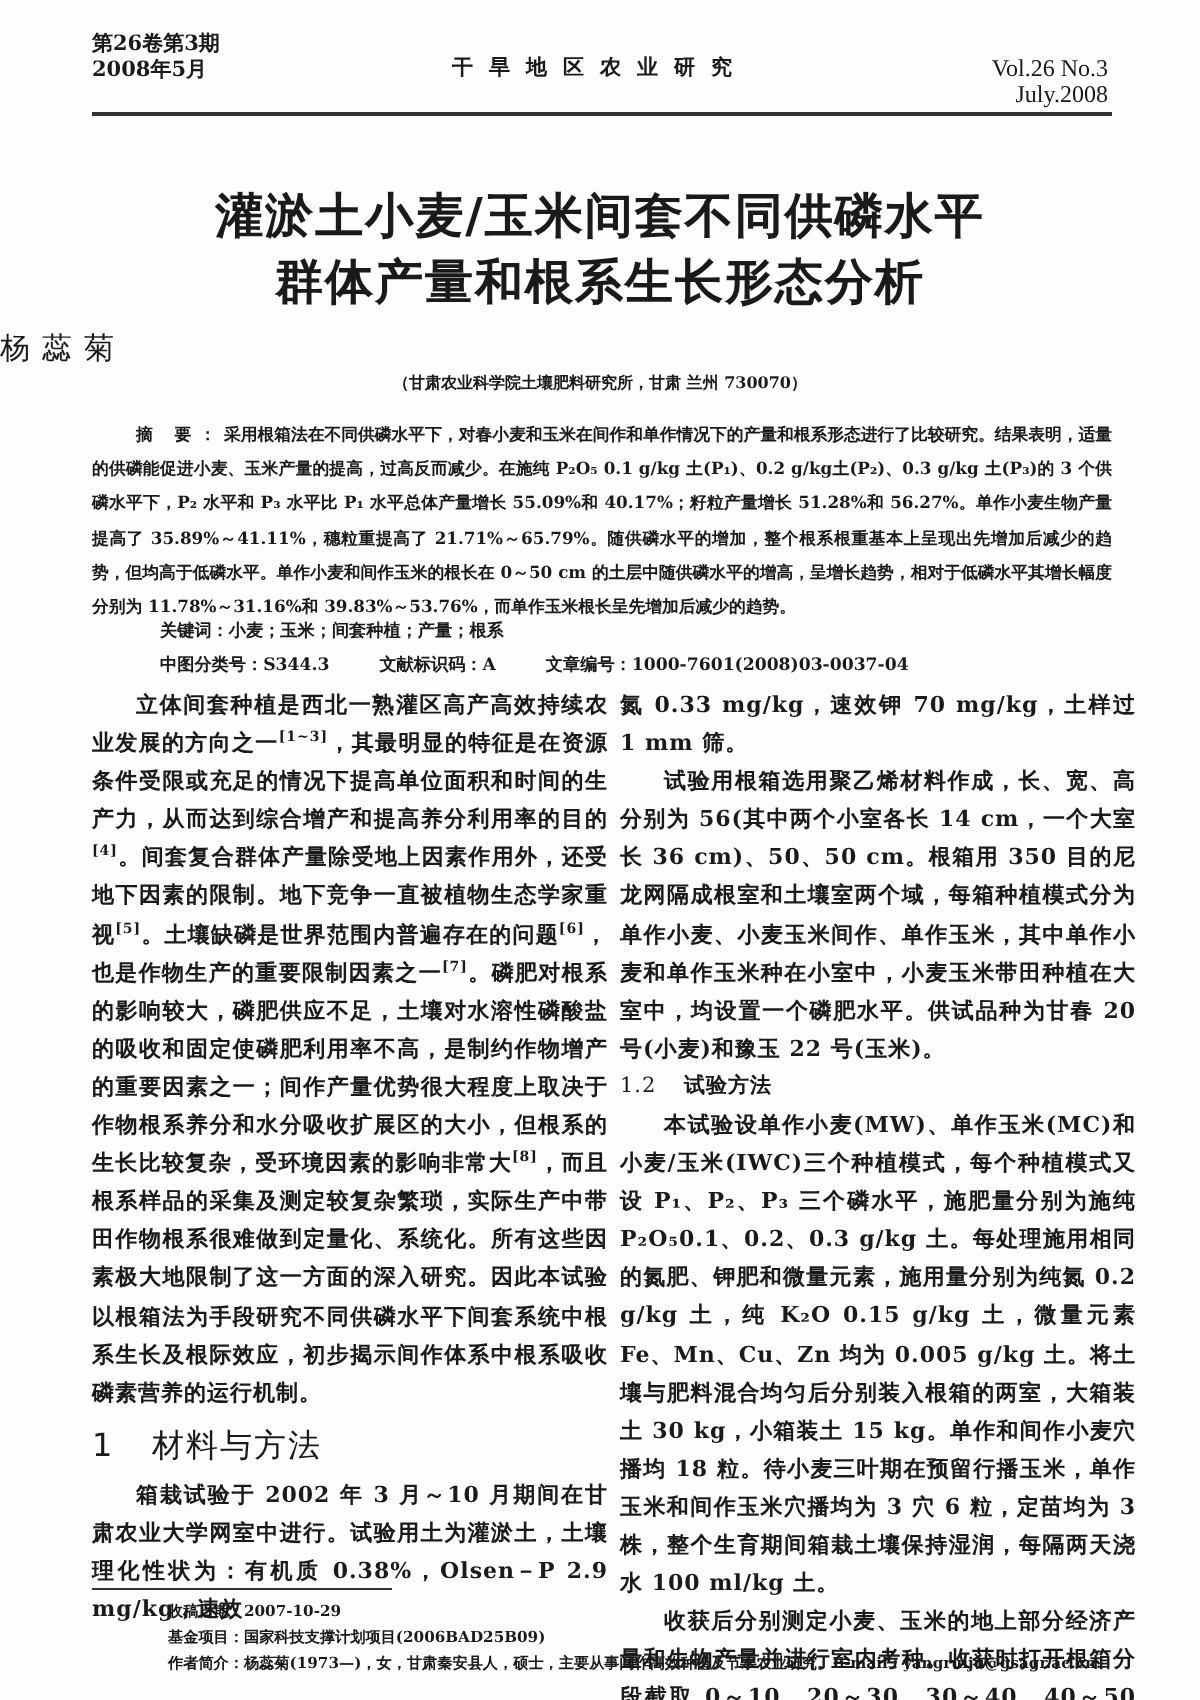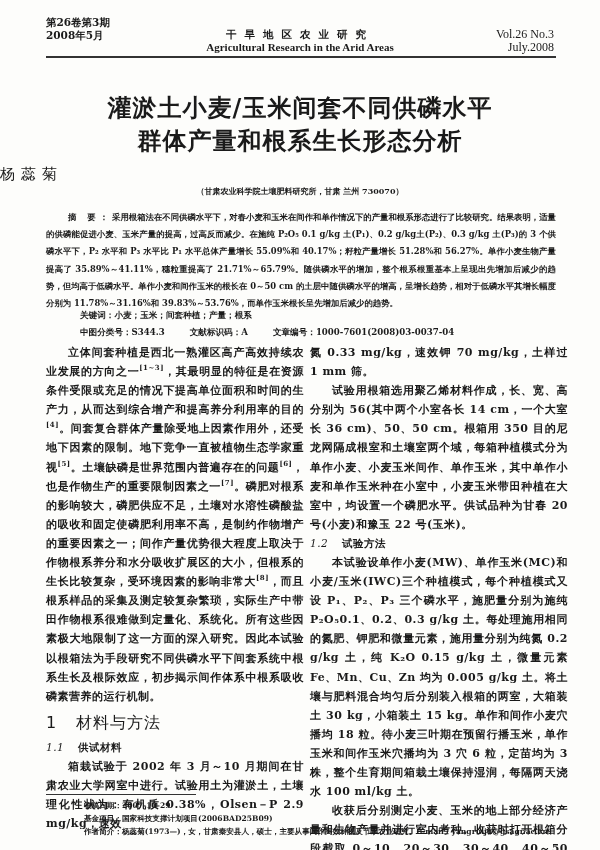--- a/index.html
+++ b/index.html
@@ -23,35 +23,34 @@
   .cls { left:80px; top:327px; font-size:8.6px; font-weight:bold; }
   .cls span.gap { display:inline-block; width:22px; }
   .col { font-size:11px; line-height:19.1px; text-align:justify; font-weight:bold; letter-spacing:0.5px; }
   .col-left { left:46px; width:258px; top:343px; }
   .col-right { left:310px; width:258px; top:343px; }
   .col p { margin:0; text-indent:2em; }
   .col p.noind { text-indent:0; }
   .sec1 { font-family:"DejaVu Sans", sans-serif; font-size:16px; font-weight:normal; line-height:26px; margin:4px 0 2px 0; letter-spacing:1px; }
   .sec1 .num { display:inline-block; width:30px; }
   .sec2 { font-size:10.5px; line-height:19px; font-weight:bold; }
-  .sec2 .num { display:inline-block; width:32px; font-weight:normal;font-style:italic; }
+  .sec2 .num { display:inline-block; width:32px; font-weight:normal; }
   sup { font-size:7px; line-height:0; }
   .foot-rule { left:46px; top:794px; width:150px; border-top:1px solid #333; }
   .footnotes { left:84px; top:799px; font-size:7.6px; line-height:13px; font-weight:bold; }
 </style>
 </head>
 <body>
 
 <div class="abs hdr-left">
   <div>第26卷第3期</div>
   <div>2008年5月</div>
 </div>
 <div class="abs hdr-center">
   <div class="cn">干旱地区农业研究</div>
-  <div class="en">Agricultural Research in the Arid Areas</div>
 </div>
 <div class="abs hdr-right">
   <div>Vol.26 No.3</div>
   <div>July.2008</div>
 </div>
 <div class="abs hdr-rule"></div>
 
 <div class="abs title">
   <div>灌淤土小麦/玉米间套不同供磷水平</div>
   <div>群体产量和根系生长形态分析</div>
@@ -67,21 +66,20 @@
 </div>
 <div class="abs cls">
   <span>中图分类号：</span><span>S344.3</span><span class="gap"></span>
   <span>文献标识码：</span><span>A</span><span class="gap"></span>
   <span>文章编号：</span><span>1000-7601(2008)03-0037-04</span>
 </div>
 
 <div class="abs col col-left">
   <p><span>立体间套种植是西北一熟灌区高产高效持续农业发展的方向之一</span><sup>[1~3]</sup><span>，其最明显的特征是在资源条件受限或充足的情况下提高单位面积和时间的生产力，从而达到综合增产和提高养分利用率的目的</span><sup>[4]</sup><span>。间套复合群体产量除受地上因素作用外，还受地下因素的限制。地下竞争一直被植物生态学家重视</span><sup>[5]</sup><span>。土壤缺磷是世界范围内普遍存在的问题</span><sup>[6]</sup><span>，也是作物生产的重要限制因素之一</span><sup>[7]</sup><span>。磷肥对根系的影响较大，磷肥供应不足，土壤对水溶性磷酸盐的吸收和固定使磷肥利用率不高，是制约作物增产的重要因素之一；间作产量优势很大程度上取决于作物根系养分和水分吸收扩展区的大小，但根系的生长比较复杂，受环境因素的影响非常大</span><sup>[8]</sup><span>，而且根系样品的采集及测定较复杂繁琐，实际生产中带田作物根系很难做到定量化、系统化。所有这些因素极大地限制了这一方面的深入研究。因此本试验以根箱法为手段研究不同供磷水平下间套系统中根系生长及根际效应，初步揭示间作体系中根系吸收磷素营养的运行机制。</span></p>
   <div class="sec1"><span class="num">1</span><span>材料与方法</span></div>
-  <div class="sec2"><span class="num">1.1</span><span>供试材料</span></div>
   <p>箱栽试验于 2002 年 3 月～10 月期间在甘肃农业大学网室中进行。试验用土为灌淤土，土壤理化性状为：有机质 0.38%，Olsen－P 2.9 mg/kg，速效</p>
 </div>
 
 <div class="abs col col-right">
   <p class="noind">氮 0.33 mg/kg，速效钾 70 mg/kg，土样过 1 mm 筛。</p>
   <p>试验用根箱选用聚乙烯材料作成，长、宽、高分别为 56(其中两个小室各长 14 cm，一个大室长 36 cm)、50、50 cm。根箱用 350 目的尼龙网隔成根室和土壤室两个域，每箱种植模式分为单作小麦、小麦玉米间作、单作玉米，其中单作小麦和单作玉米种在小室中，小麦玉米带田种植在大室中，均设置一个磷肥水平。供试品种为甘春 20 号(小麦)和豫玉 22 号(玉米)。</p>
   <div class="sec2"><span class="num">1.2</span><span>试验方法</span></div>
   <p>本试验设单作小麦(MW)、单作玉米(MC)和小麦/玉米(IWC)三个种植模式，每个种植模式又设 P₁、P₂、P₃ 三个磷水平，施肥量分别为施纯 P₂O₅0.1、0.2、0.3 g/kg 土。每处理施用相同的氮肥、钾肥和微量元素，施用量分别为纯氮 0.2 g/kg 土，纯 K₂O 0.15 g/kg 土，微量元素 Fe、Mn、Cu、Zn 均为 0.005 g/kg 土。将土壤与肥料混合均匀后分别装入根箱的两室，大箱装土 30 kg，小箱装土 15 kg。单作和间作小麦穴播均 18 粒。待小麦三叶期在预留行播玉米，单作玉米和间作玉米穴播均为 3 穴 6 粒，定苗均为 3 株，整个生育期间箱栽土壤保持湿润，每隔两天浇水 100 ml/kg 土。</p>
   <p>收获后分别测定小麦、玉米的地上部分经济产量和生物产量并进行室内考种。收获时打开根箱分段截取 0～10、20～30、30～40、40～50 cm 的根样为试</p>
 </div>

